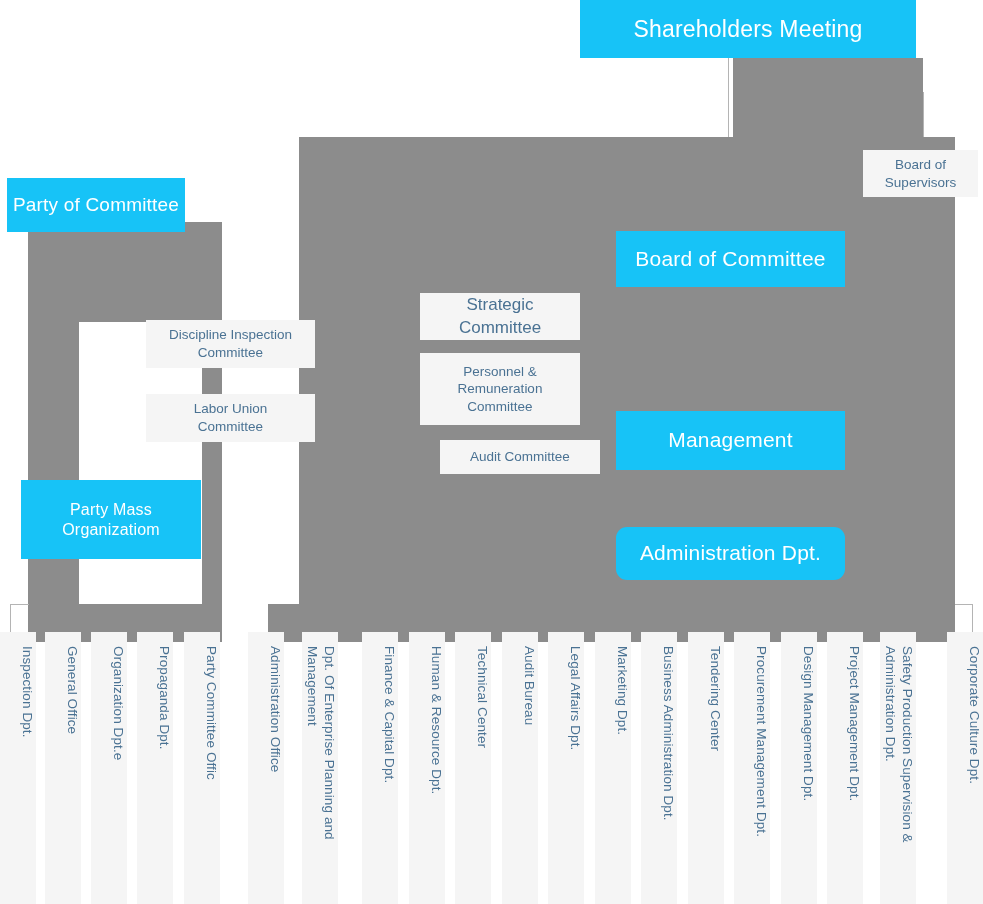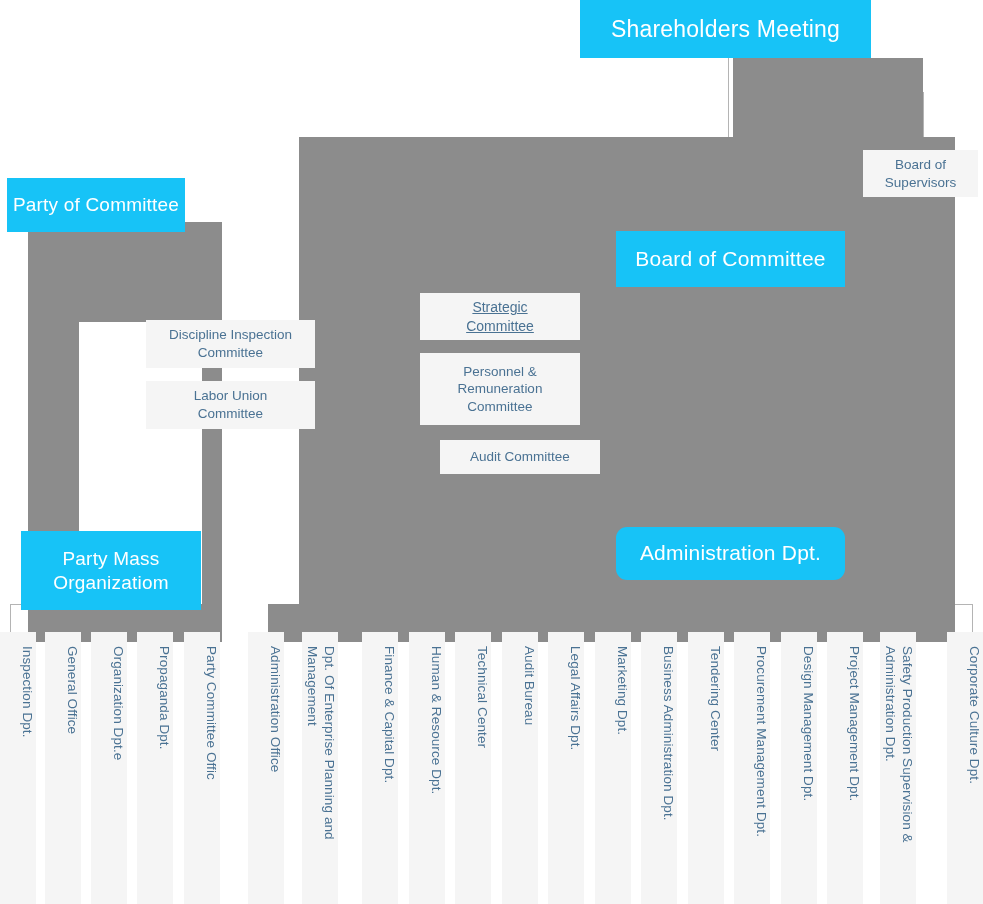--- a/index.html
+++ b/index.html
@@ -112,42 +112,43 @@
   <div class="abs gray" style="left:202px; top:222px; width:20px; height:420px;"></div>
   <div class="abs gray" style="left:28px; top:222px; width:194px; height:100px;"></div>
   <div class="abs gray" style="left:28px; top:604px; width:194px; height:38px;"></div>
 
   <div class="abs line-h" style="left:10px; top:604px; width:19px;"></div>
   <div class="abs line-v" style="left:10px; top:604px; height:30px;"></div>
 
   <div class="abs line-h" style="left:955px; top:604px; width:18px;"></div>
   <div class="abs line-v" style="left:972px; top:604px; height:30px;"></div>
 
-  <div class="abs cyan-box" style="left:580px; top:0px; width:291px; height:58px; font-size:23px;">Shareholders Meeting</div>
+  <div class="abs cyan-box" style="left:580px; top:0px; width:336px; height:58px; font-size:23px;">Shareholders Meeting</div>
 
   <div class="abs cyan-box" style="left:7px; top:178px; width:178px; height:54px; font-size:19px;">Party of Committee</div>
 
-  <div class="abs cyan-box" style="left:21px; top:531px; width:180px; height:79px; font-size:19px; white-space:pre-line;">Party Mass
+  <div class="abs cyan-box" style="left:21px; top:480px; width:180px; height:79px; font-size:16px; white-space:pre-line;">Party Mass
 Organizatiom</div>
 
   <div class="abs cyan-box" style="left:616px; top:231px; width:229px; height:56px; font-size:21px;">Board of Committee</div>
 
+  <div class="abs cyan-box" style="left:616px; top:411px; width:229px; height:59px; font-size:21px;">Management</div>
 
   <div class="abs cyan-box" style="left:616px; top:527px; width:229px; height:53px; font-size:21px;border-radius:11px;">Administration Dpt.</div>
 
   <div class="abs white-box" style="left:863px; top:150px; width:115px; height:47px; font-size:13.5px; white-space:pre-line;">Board of
 Supervisors</div>
 
   <div class="abs white-box" style="left:146px; top:320px; width:169px; height:48px; font-size:13.5px; white-space:pre-line;">Discipline Inspection
 Committee</div>
 
-  <div class="abs white-box" style="left:146px; top:381px; width:169px; height:48px; font-size:13.5px; white-space:pre-line;">Labor Union
-Committee</div>
-
-  <div class="abs white-box" style="left:420px; top:293px; width:160px; height:47px; font-size:14px; white-space:pre-line;text-decoration:underline;">Strategic
+  <div class="abs white-box" style="left:146px; top:394px; width:169px; height:48px; font-size:13.5px; white-space:pre-line;">Labor Union
+Committee</div>
+
+  <div class="abs white-box" style="left:420px; top:293px; width:160px; height:47px; font-size:17px; white-space:pre-line;">Strategic
 Committee</div>
 
   <div class="abs white-box" style="left:420px; top:353px; width:160px; height:72px; font-size:13.5px; white-space:pre-line;">Personnel &amp;
 Remuneration
 Committee</div>
 
   <div class="abs white-box" style="left:420px; top:440px; width:160px; height:34px; font-size:13.5px; white-space:pre-line;margin-left:20px;">Audit Committee</div>
 
 
   <div class="dept" style="left:0px;">

